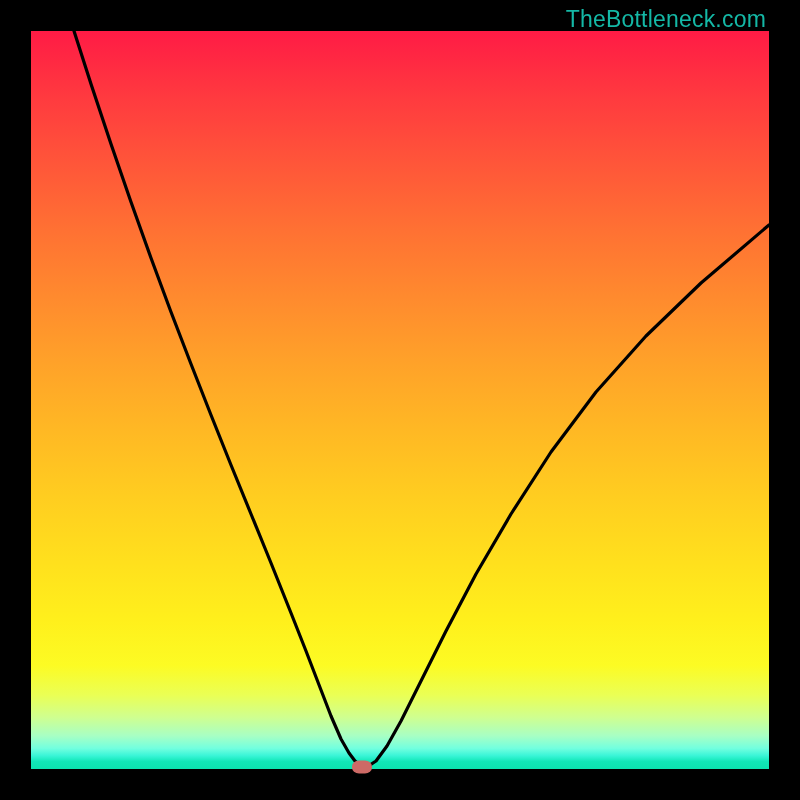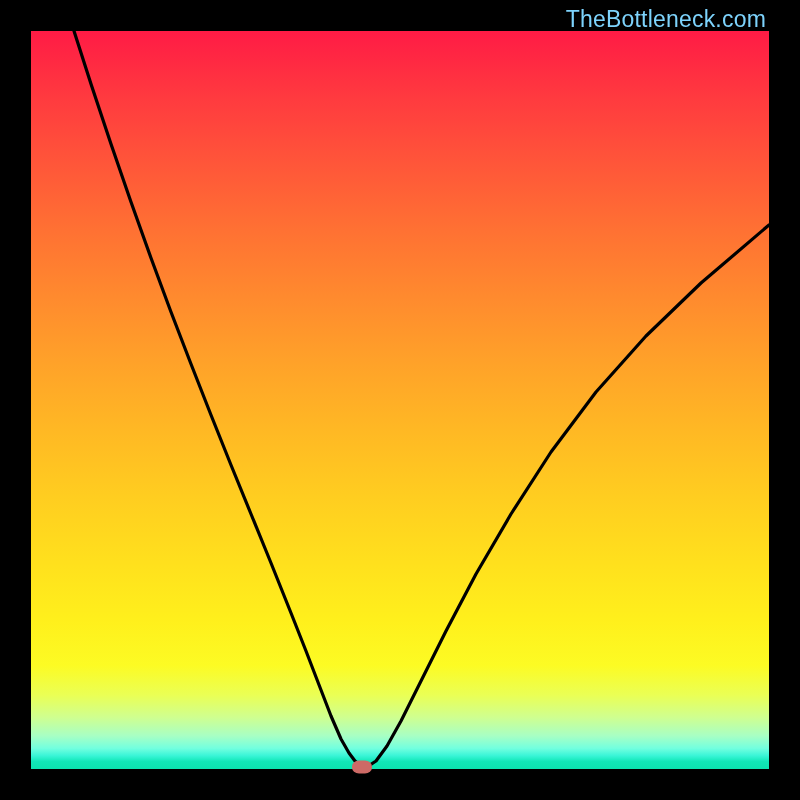--- a/index.html
+++ b/index.html
@@ -44,21 +44,21 @@
       #11e7b7 99%,
       #0ce3af 100%
     );
   }
   .watermark {
     position: absolute;
     top: 6px;
     right: 34px;
     font-family: Arial, Helvetica, sans-serif;
     font-size: 23px;
-    color: #7dd3fc;
+    color: #14b8a6;
     letter-spacing: 0.2px;
     user-select: none;
   }
   svg.curve {
     position: absolute;
     left: 0;
     top: 0;
     width: 738px;
     height: 738px;
     overflow: visible;

